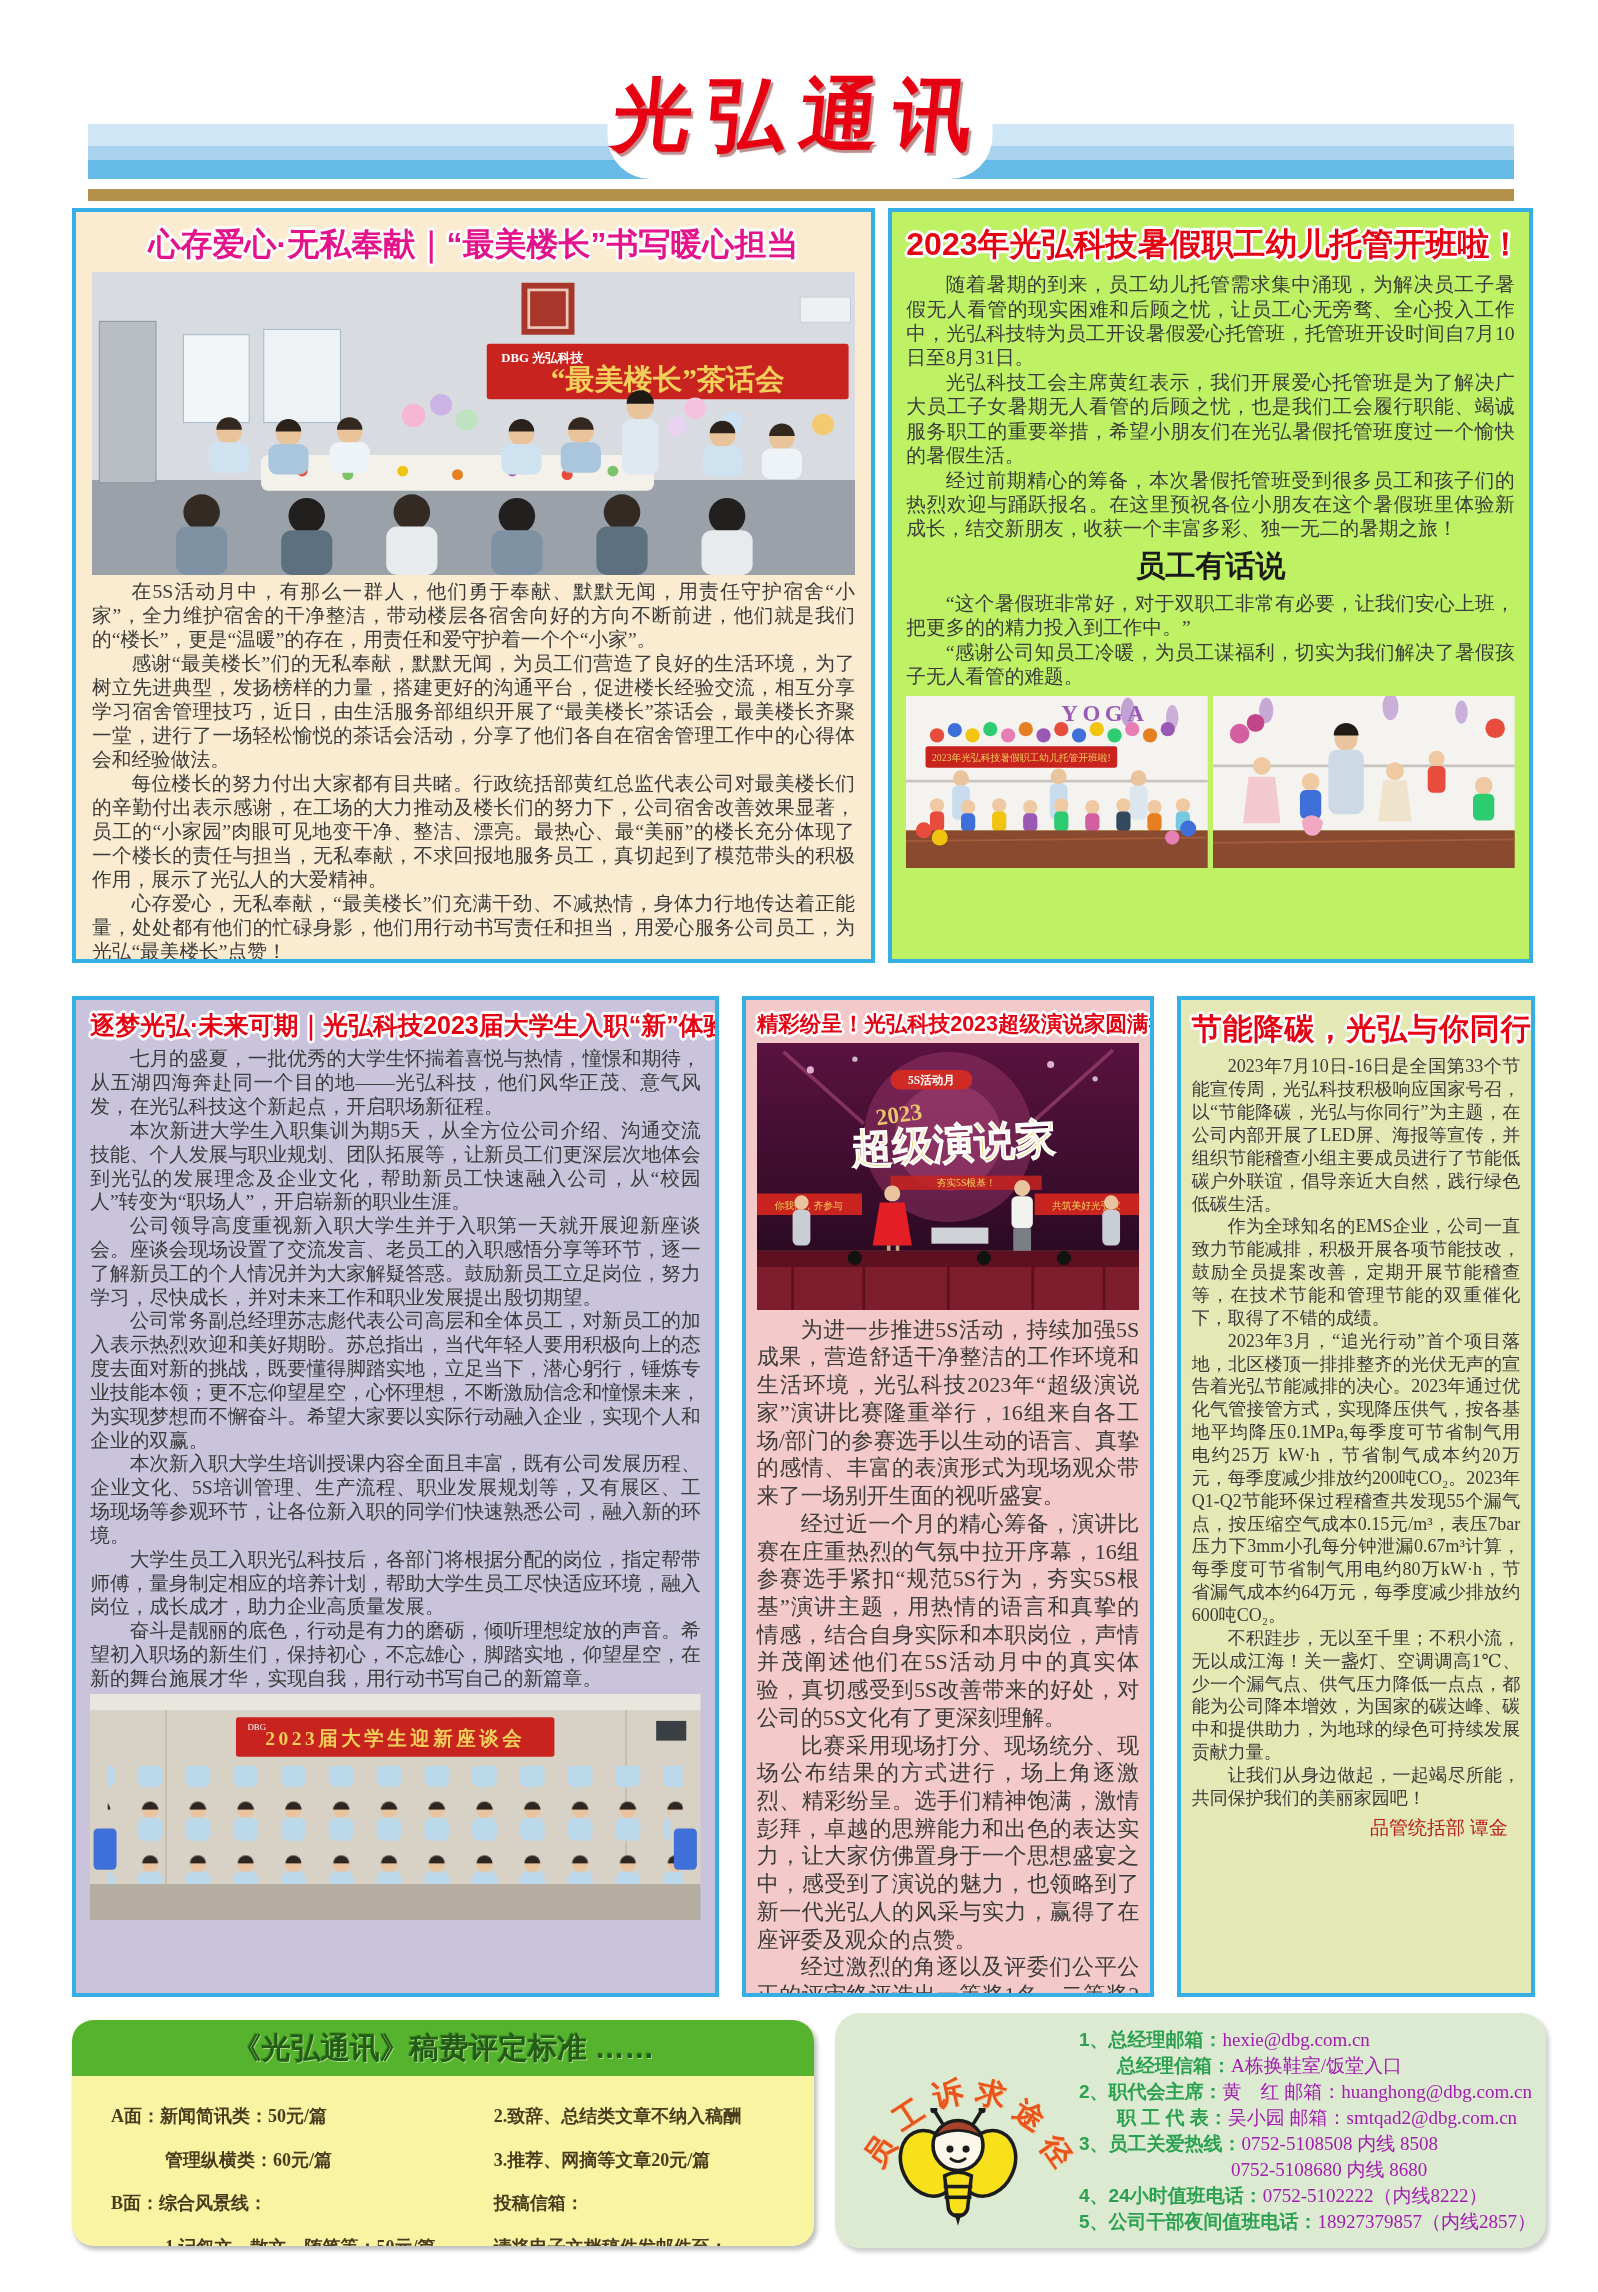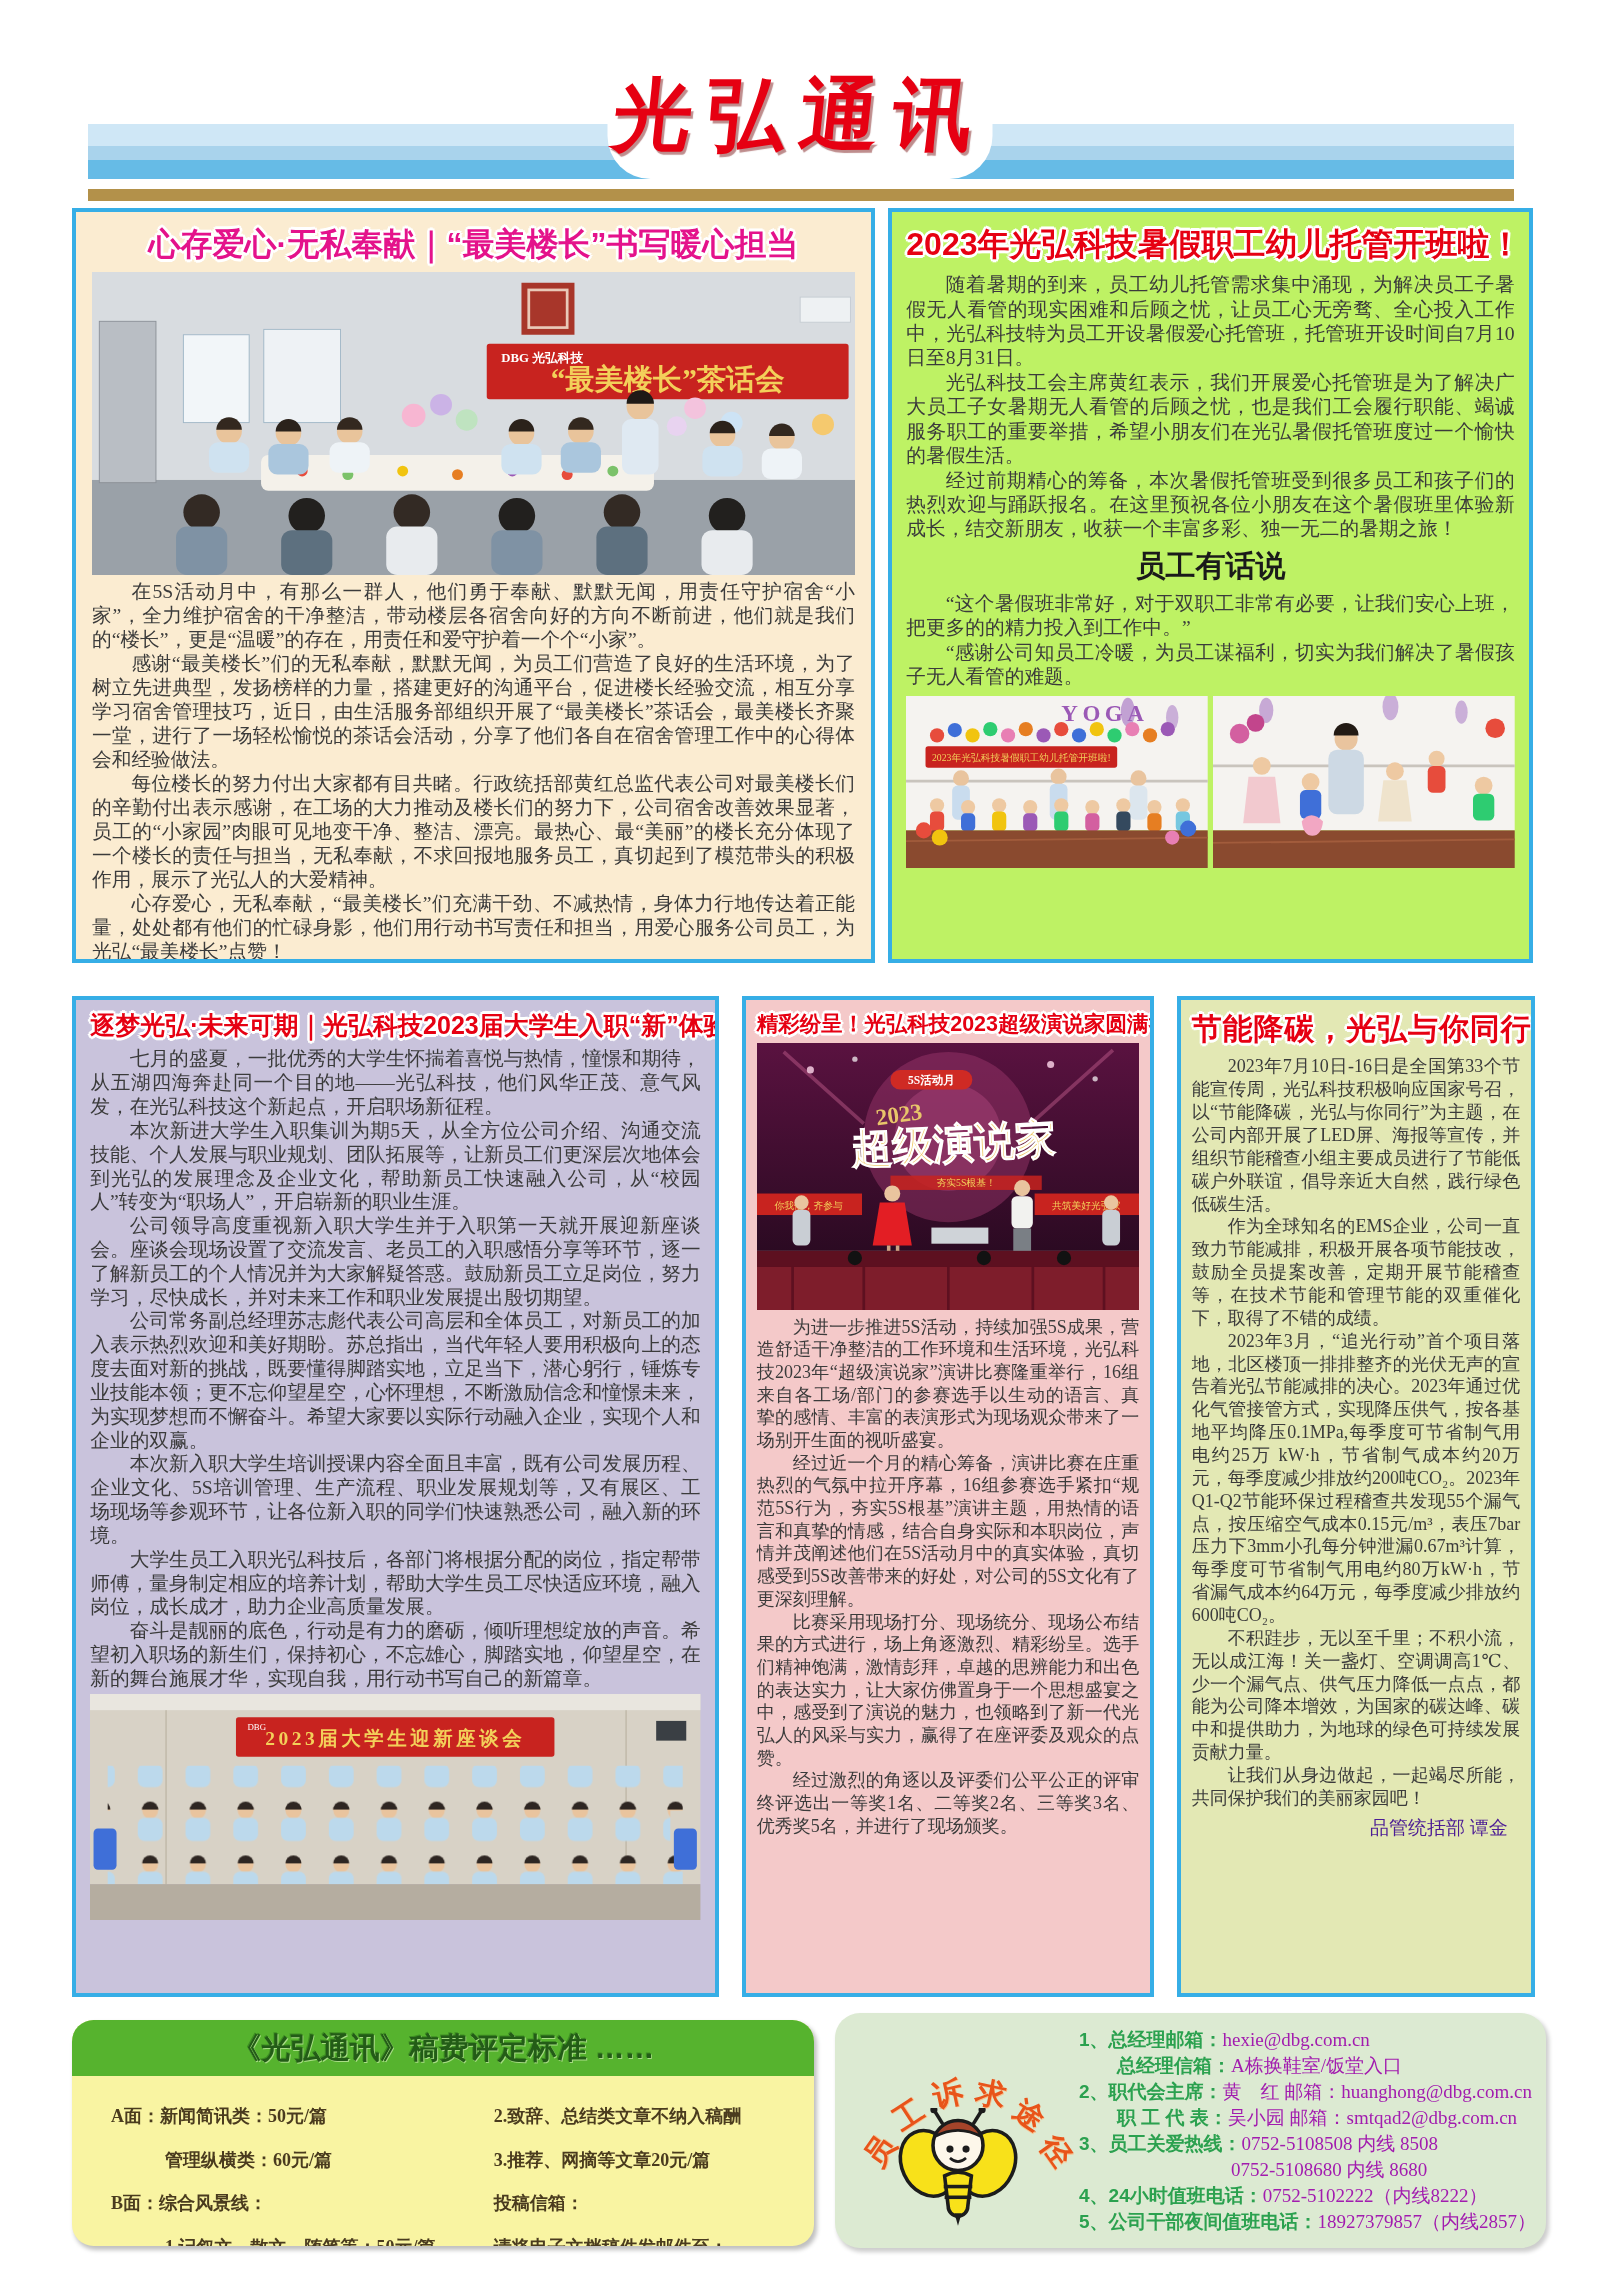--- a/index.html
+++ b/index.html
@@ -34,26 +34,26 @@
   .titleA{font-size:32px;color:#e4128b;}
   .titleB{font-size:32px;color:#e60012;}
   .titleC{font-size:25px;color:#e60012;}
   .titleD{font-size:21.5px;color:#e60012;}
   .titleE{font-size:30px;color:#e60012;letter-spacing:0.9px;}
 
   .para{margin:0;text-indent:2em;text-align:justify;color:#3b3b3b;}
   .bodyA p{font-size:19.7px;line-height:1.22;}
   .bodyB p{font-size:19.7px;line-height:1.24;}
   .bodyC p{font-size:19.7px;line-height:1.21;}
-  .bodyD p{font-size:18px;line-height:1.26;}
+  .bodyD p{font-size:22px;line-height:1.26;}
   .bodyE p{font-size:18px;line-height:1.27;}
 
   .subhead{font-family:"Liberation Sans","DejaVu Sans",sans-serif;font-weight:bold;color:#1a1a1a;
            font-size:30px;text-align:center;margin:5.4px 0 3.6px;}
-  .byline{font-size:19px;color:#4c1d95;text-align:right;padding-right:12.5px;margin-top:5.4px;}
+  .byline{font-size:19px;color:#b91c1c;text-align:right;padding-right:12.5px;margin-top:5.4px;}
 
   .photo{display:block;margin:3.6px auto;}
   .photoA{width:100%;height:303px;}
   .photoB-row{display:flex;gap:5px;height:172px;margin-top:7.2px;}
   .photoB-row .ph{flex:1;height:100%;}
   .photoC{width:100%;height:226px;margin-top:3.6px;}
   .photoD{width:100%;height:267px;margin:3.6px 0 5.4px;}
   svg{display:block;}
 
   

